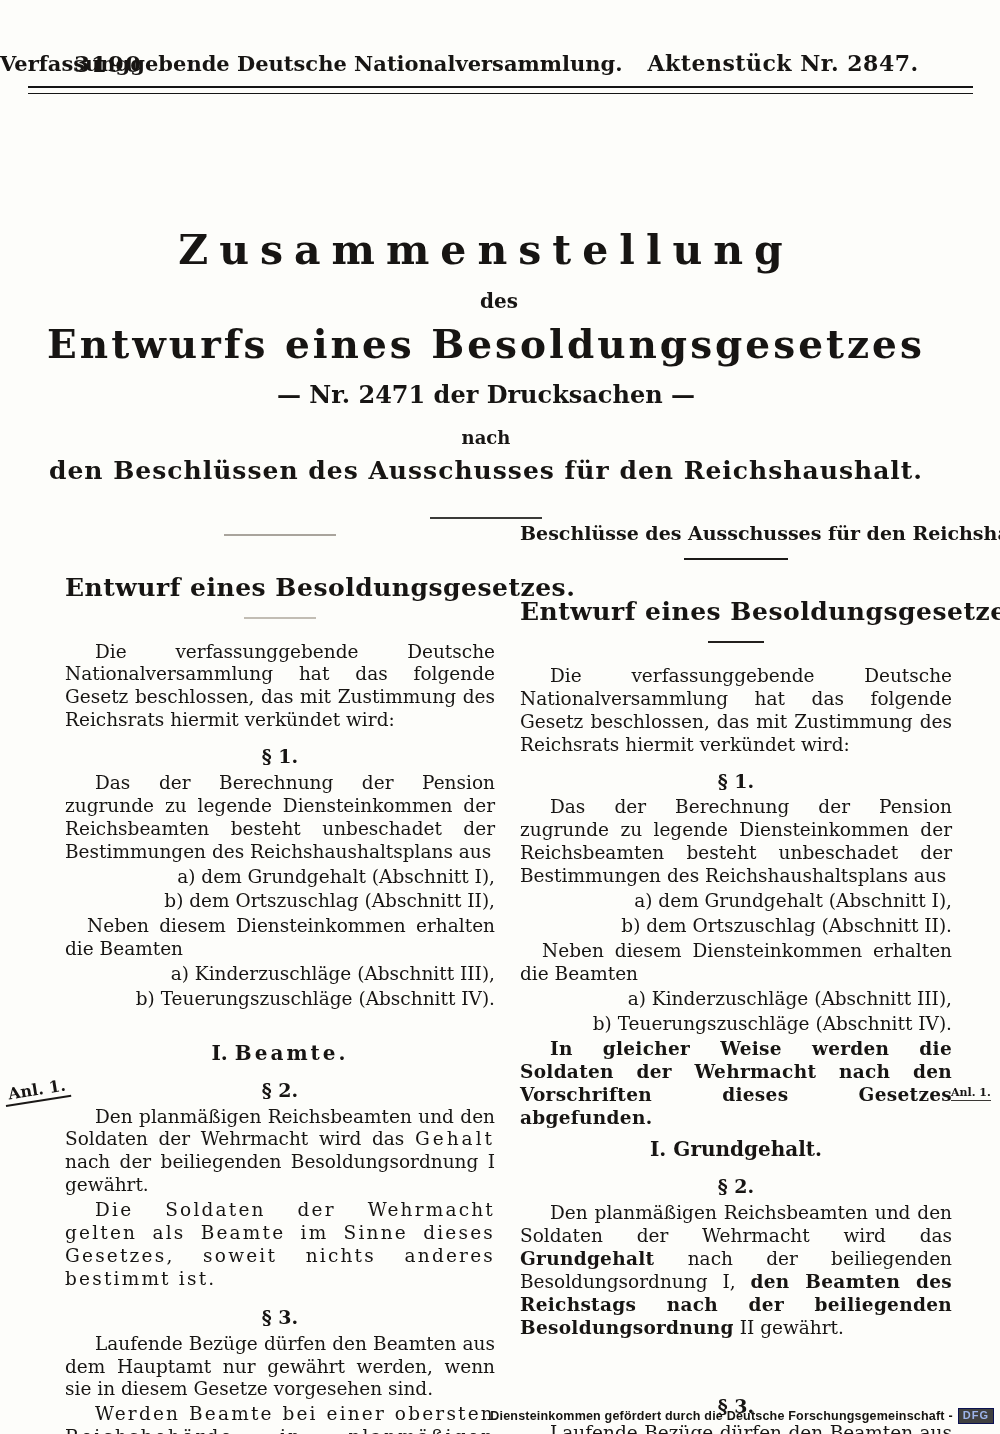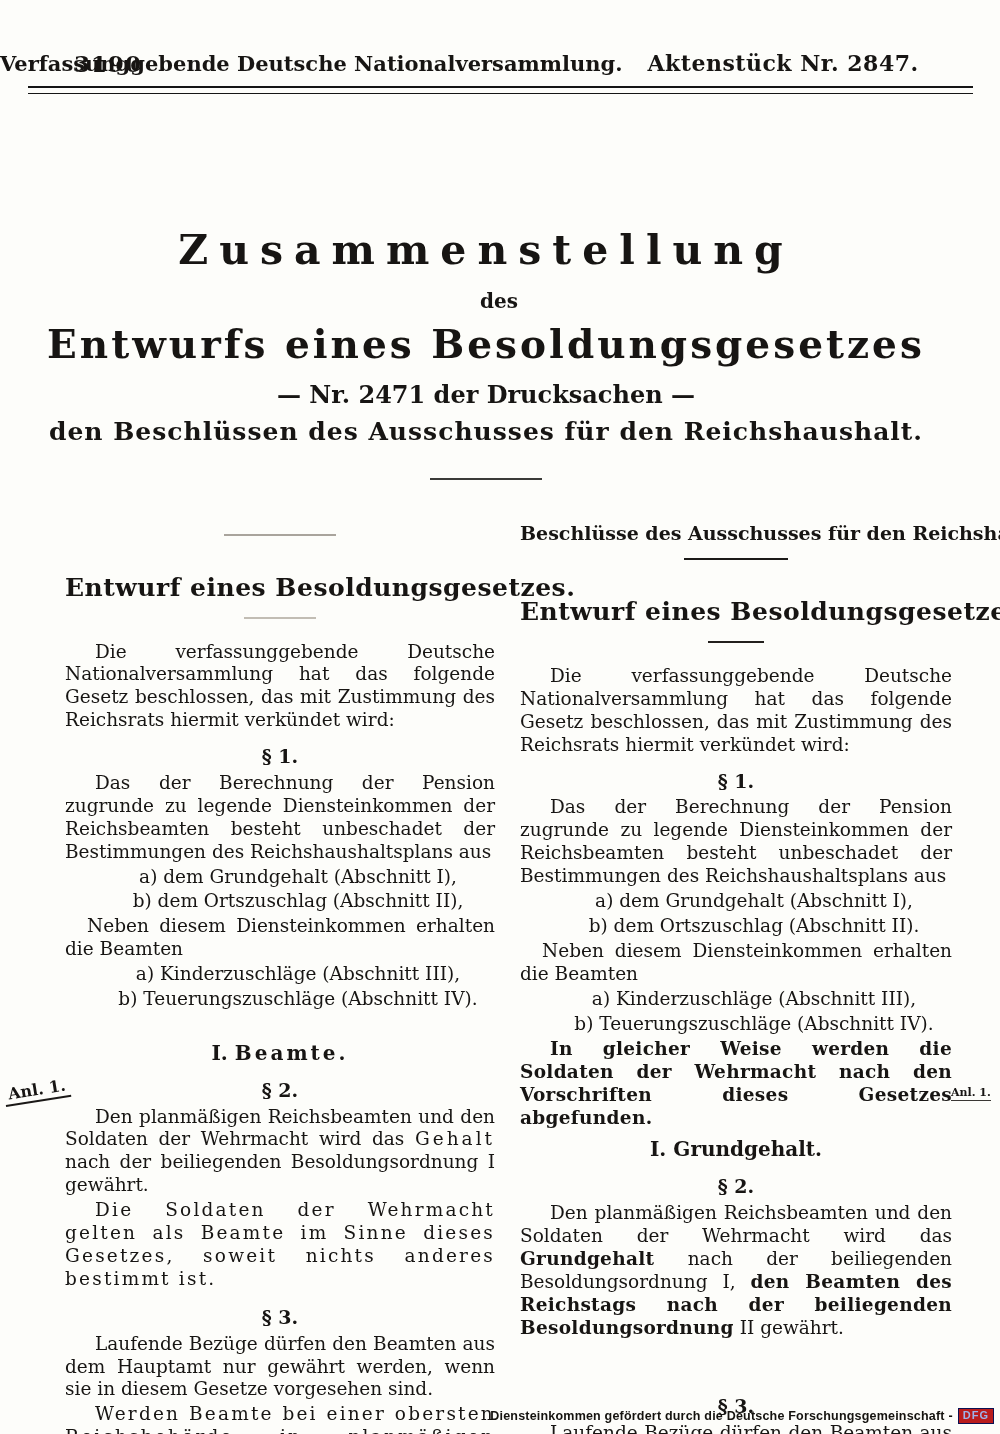--- a/index.html
+++ b/index.html
@@ -64,21 +64,21 @@
   }
   .heading-rule{height:2px;margin:14px auto 0 auto;}
   .hr-faint{width:72px;background:#c2bdb4;height:1.5px;}
   .hr-dark{width:56px;background:#23201d;}
   .col p{margin:2px 0;}
   .col .body-start{margin-top:22px;}
   .indent{text-indent:30px;}
   .para-label{
     text-align:center;font-size:19px;font-weight:bold;margin:13px 0 3px 0;
   }
-  .li{margin:1px 0 1px 0;padding-left:36px;text-align:center;}
+  .li{margin:1px 0 1px 0;padding-left:36px;text-align:right;}
   .li-gap{margin-top:7px;}
   .cont{margin-top:7px;text-indent:22px;}
   .sperr{letter-spacing:3px;}
   .sperr2{letter-spacing:2.2px;}
   .boldp{font-weight:bold;letter-spacing:.3px;}
   b.seg{font-weight:bold;letter-spacing:.3px;}
   .sec-heading{
     text-align:center;font-size:20px;font-weight:bold;margin-bottom:2px;
   }
   .sec-heading .num{font-weight:bold;}
@@ -99,21 +99,21 @@
     border-bottom:1.5px solid #3a3734;padding-bottom:1px;
   }
   
   .dfg-footer{
     position:absolute;top:1408px;right:6px;
     display:flex;align-items:center;gap:5px;
     font-family:"Liberation Sans","DejaVu Sans",sans-serif;
   }
   .dfg-text{font-size:12.5px;font-weight:bold;color:#15130f;letter-spacing:.2px;}
   .dfg-badge{
-    background:#b91c1c;color:#9db4ea;border:1px solid #0b1252;
+    background:#404040;color:#9db4ea;border:1px solid #0b1252;
     font-size:11px;font-weight:bold;letter-spacing:1px;
     padding:1px 4px 2px 4px;line-height:1;
   }
 </style>
 </head>
 <body>
 
 <div class="page">
 
   <header class="pagehead">
@@ -123,20 +123,21 @@
       <span class="doc-no">Aktenstück Nr. 2847.</span>
     </div>
   </header>
   <div class="double-rule"></div>
 
   <section class="title-block">
     <h1 class="t-main">Zusammenstellung</h1>
     <div class="t-des">des</div>
     <h2 class="t-sub">Entwurfs eines Besoldungsgesetzes</h2>
     <div class="t-nr">— Nr. 2471 der Drucksachen —</div>
+    <div class="t-nach">nach</div>
     <div class="t-besch">den Beschlüssen des Ausschusses für den Reichshaushalt.</div>
     <div class="mid-rule"></div>
   </section>
 
   <section class="columns">
 
     <div class="col col-left">
       <div class="col-header-rule rule-faint"></div>
       <h3 class="col-heading">Entwurf eines Besoldungsgesetzes.</h3>
       <div class="heading-rule hr-faint"></div>

